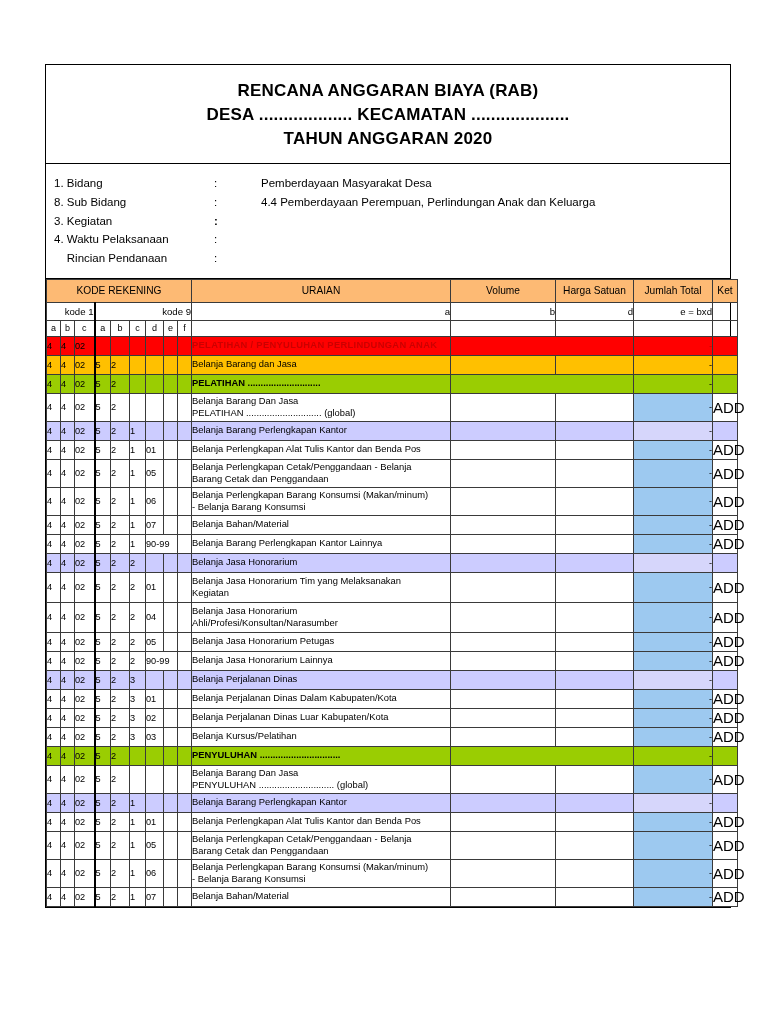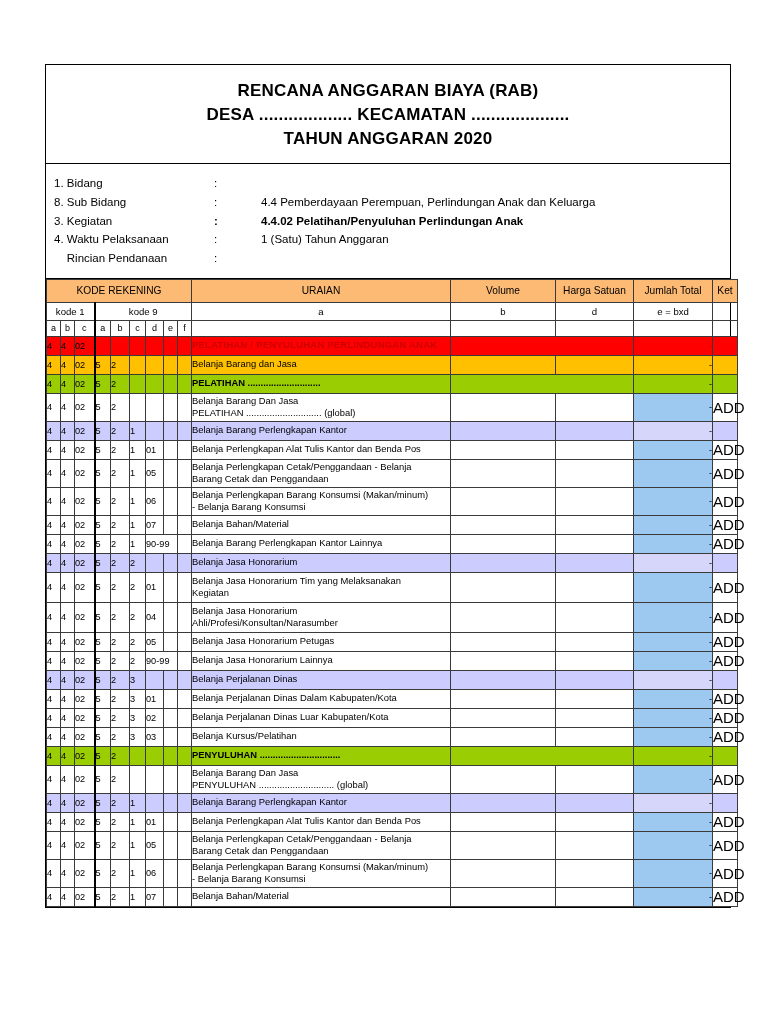--- a/index.html
+++ b/index.html
@@ -64,21 +64,21 @@
     font-weight:normal;
   }
   .hdr th{
     text-align:center;
     font-weight:bold;
     font-size:10.2px;
     height:22px;
     background:#fdba74;
   }
   .hdr2 th{
-    text-align:center;
+    text-align:right;
     font-weight:bold;
     font-size:9.6px;
     height:17px;
   }
   .hdr3 th{
     text-align:center;
     font-size:9px;
     height:15px;
   }
   .hdr2 th.sub-normal{font-weight:normal;}
@@ -128,35 +128,34 @@
     <div class="title-box">
       <div class="title-line">RENCANA ANGGARAN BIAYA (RAB)</div>
       <div class="title-line">DESA ................... KECAMATAN ....................</div>
       <div class="title-line">TAHUN ANGGARAN 2020</div>
     </div>
 
     <div class="info-box">
       <div class="info-row">
         <span class="info-label">1. Bidang</span>
         <span class="info-sep">:</span>
+        <span class="info-val">Pemberdayaan Masyarakat Desa</span>
       </div>
       <div class="info-row">
         <span class="info-label">8. Sub Bidang</span>
         <span class="info-sep">:</span>
         <span class="info-val">4.4 Pemberdayaan Perempuan, Perlindungan Anak dan Keluarga</span>
       </div>
       <div class="info-row bold">
         <span class="info-label">3. Kegiatan</span>
         <span class="info-sep">:</span>
-        <span class="info-val">4.4.02 Pelatihan/Penyuluhan Perlindungan Anak</span>
       </div>
       <div class="info-row">
         <span class="info-label">4. Waktu Pelaksanaan</span>
         <span class="info-sep">:</span>
-        <span class="info-val">1 (Satu) Tahun Anggaran</span>
       </div>
       <div class="info-row">
         <span class="info-label">    Rincian Pendanaan</span>
         <span class="info-sep">:</span>
         <span class="info-val"></span>
       </div>
     </div>
 
     <table class="rab">
       <colgroup>

